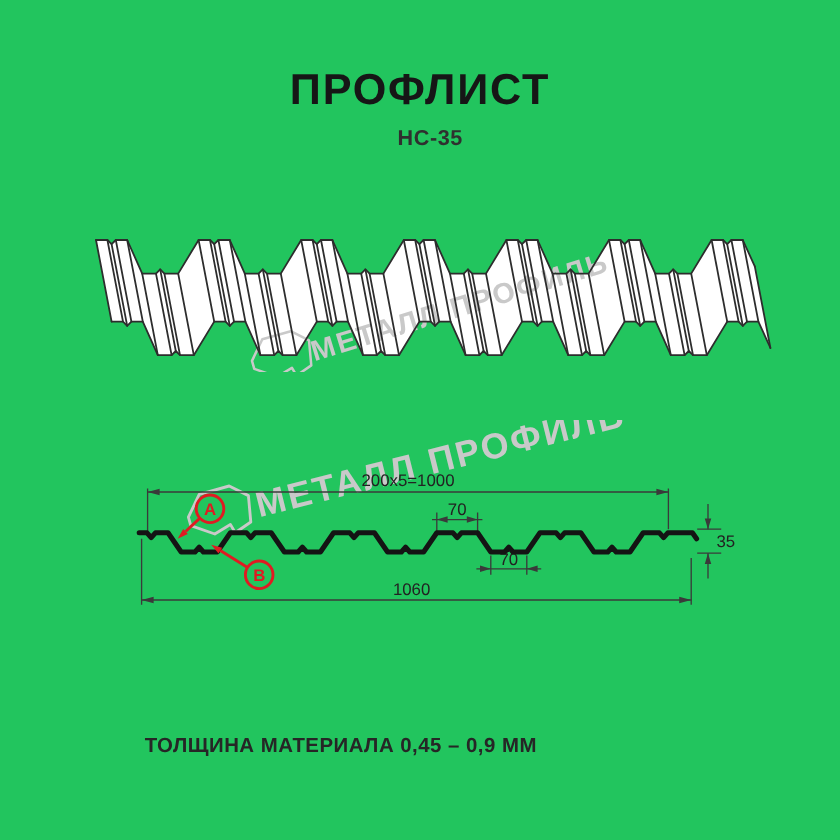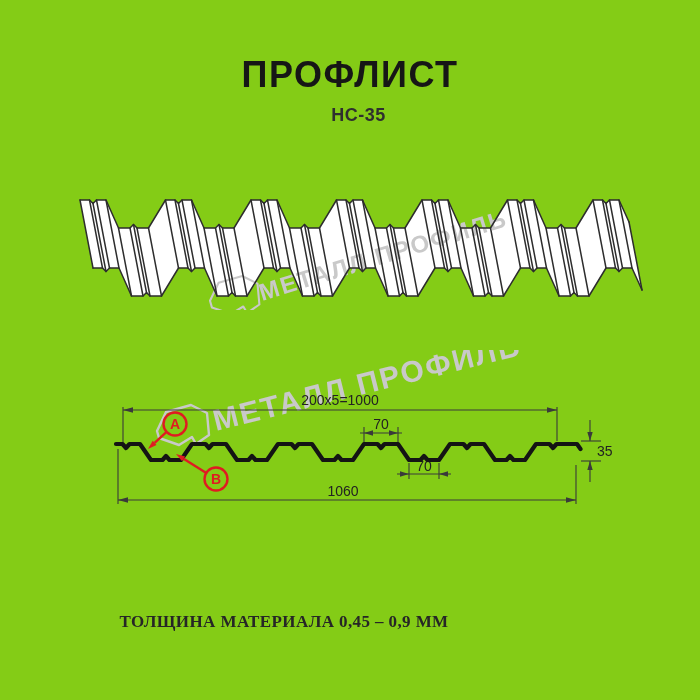--- a/index.html
+++ b/index.html
@@ -1,22 +1,22 @@
 <!DOCTYPE html>
 <html><head>
 <meta charset="utf-8">
 <style>
   html,body{margin:0;padding:0;background:#ffffff;}
   body{width:700px;height:700px;font-family:"Liberation Sans",sans-serif;}
-  .page{position:relative;width:700px;height:700px;background:#84cc16;overflow:hidden;}
+  .page{position:relative;width:700px;height:700px;background:#22c55e;overflow:hidden;}
   .header{position:absolute;top:54px;left:0;width:700px;text-align:center;}
   .title{margin:0;font-size:36px;font-weight:800;letter-spacing:1.5px;color:#161616;}
   .subtitle{margin-top:9px;font-size:18px;font-weight:700;letter-spacing:.5px;color:#2f2f2f;padding-left:17px;}
   .footer{position:absolute;top:612px;left:0;width:568px;text-align:center;
-          font-size:17px;font-weight:600;letter-spacing:.4px;color:#262626;font-family:Liberation Serif, serif;}
+          font-size:17px;font-weight:600;letter-spacing:.4px;color:#262626;}
   .svg3d{position:absolute;left:58px;top:183px;}
   .svgsec{position:absolute;left:95px;top:350px;}
   .ln3d{stroke:#2d2d2d;stroke-width:1.5;fill:none;stroke-linejoin:round;stroke-linecap:round;}
   .wm-text{fill:#c9c9c9;font-weight:700;letter-spacing:2px;}
   .wm-logo{fill:none;stroke:#c9c9c9;stroke-linejoin:round;}
   .dim{stroke:#3a3a3a;stroke-width:1.1;fill:none;}
   .dimtxt{fill:#222222;font-size:14px;}
   .arr{fill:#3a3a3a;stroke:none;}
   .red{stroke:#e01b22;fill:none;stroke-width:2.4;}
   .redtxt{fill:#e01b22;font-size:14px;font-weight:700;text-anchor:middle;}

